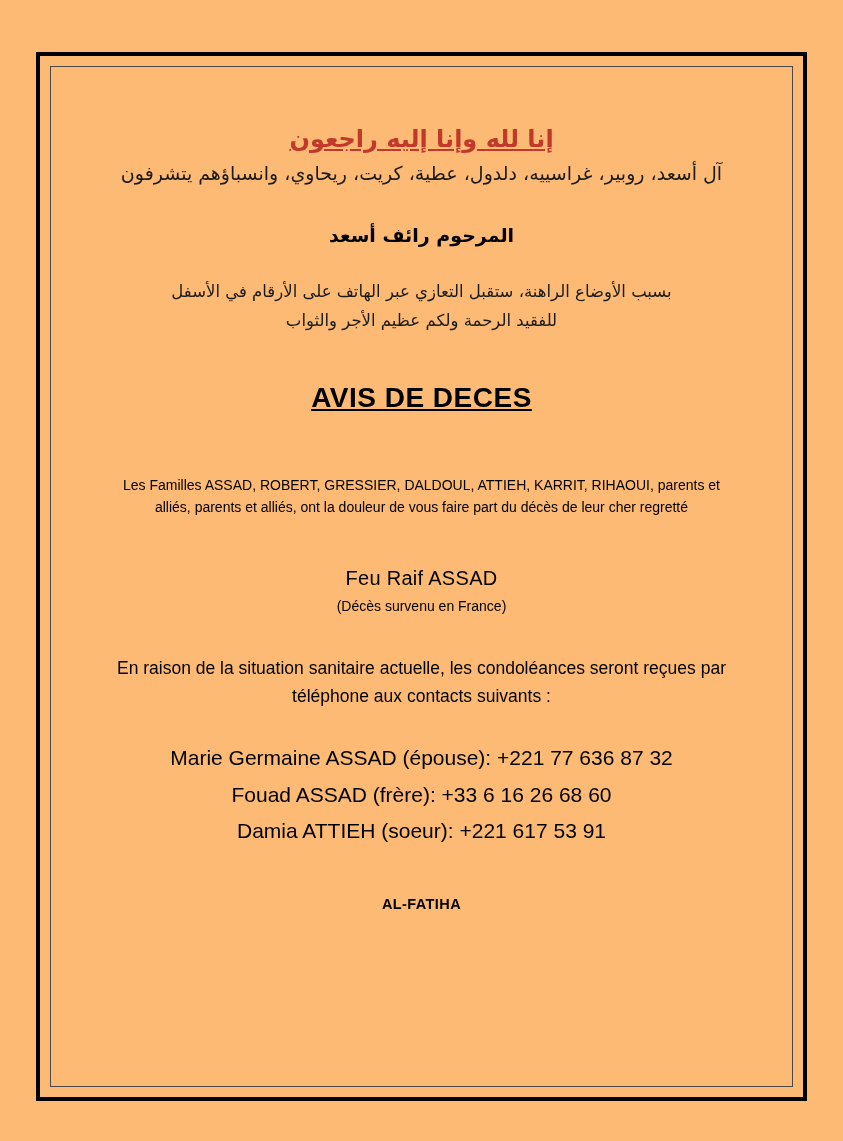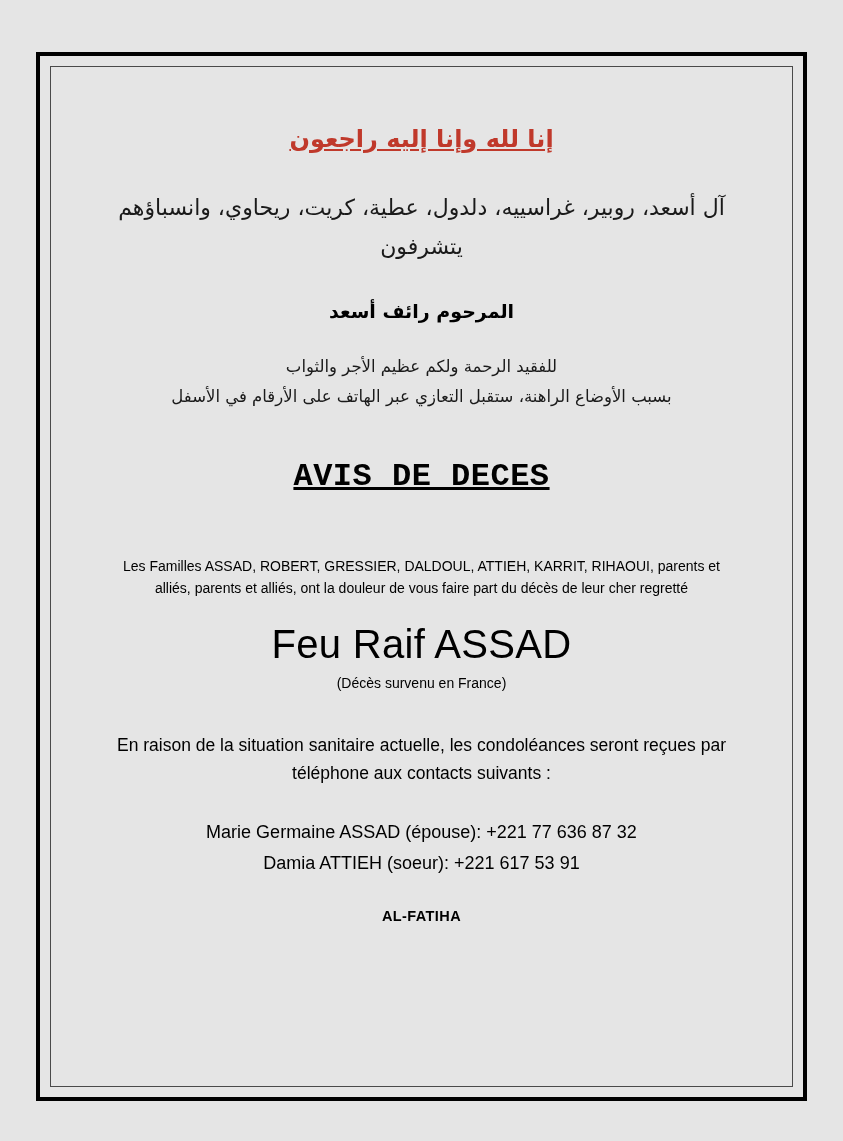--- a/index.html
+++ b/index.html
@@ -12,21 +12,21 @@
     height: 1141px;
     font-family: "Liberation Sans", sans-serif;
     color: #000000;
     overflow: hidden;
   }
   .page {
     width: 843px;
     height: 1141px;
     box-sizing: border-box;
     padding: 52px 36px 40px 36px;
-    background: #e5e5e5;
+    background: #fdba74;
   }
   .outer-frame {
     box-sizing: border-box;
     width: 100%;
     height: 100%;
     border: 4px solid #000000;
     padding: 10px;
   }
   .inner-frame {
     box-sizing: border-box;
@@ -45,23 +45,22 @@
   }
   .basmala {
     color: #c0392b;
     font-weight: bold;
     font-size: 24px;
     text-decoration: underline;
     margin-top: 28px;
     line-height: 1.5;
   }
   .ar-para {
-    font-size: 22px;
+    font-size: 19px;
     line-height: 1.75;
-    margin-top: 32px;
     color: #1a1a1a;
   }
   .ar-name {
     font-size: 19px;
     font-weight: bold;
     margin-top: 30px;
     line-height: 1.6;
   }
   .ar-para2 {
     font-size: 16.5px;
@@ -69,56 +68,55 @@
     margin-top: 26px;
     color: #1a1a1a;
   }
 
   
   .fr {
     text-align: center;
     direction: ltr;
   }
   .avis-title {
-    font-size: 32px;
+    font-size: 28px;
     font-weight: bold;
     letter-spacing: 0.5px;
     text-decoration: underline;
     margin-top: 46px;
-    font-family: Liberation Mono, monospace;
   }
   .fr-intro {
     font-size: 14px;
     line-height: 1.6;
     margin-top: 60px;
     padding: 0 8px;
   }
   .feu-name {
-    font-size: 40px;
-    margin-top: 22px;
+    font-size: 20px;
+    margin-top: 48px;
     letter-spacing: 0.3px;
   }
   .feu-sub {
     font-size: 14px;
     margin-top: 8px;
   }
   .fr-notice {
     font-size: 17.5px;
     line-height: 1.6;
     margin-top: 40px;
     padding: 0 6px;
   }
   .contacts {
     margin-top: 30px;
-    font-size: 18px;
+    font-size: 21px;
     line-height: 1.75;
   }
   .contacts div { white-space: nowrap; }
   .fatiha {
-    margin-top: 28px;
+    margin-top: 46px;
     font-size: 14.5px;
     font-weight: bold;
     letter-spacing: 0.4px;
   }
 </style>
 </head>
 <body>
 
 <div class="page">
   <div class="outer-frame">
@@ -127,38 +125,39 @@
       <div class="arabic">
         <div class="basmala">إنا لله وإنا إليه راجعون</div>
 
         <div class="ar-para">
           <div>آل أسعد، روبير، غراسييه، دلدول، عطية، كريت، ريحاوي، وانسباؤهم يتشرفون</div>
         </div>
 
         <div class="ar-name">المرحوم رائف أسعد</div>
 
         <div class="ar-para2">
+          <div>بسبب الأوضاع الراهنة، ستقبل التعازي عبر الهاتف على الأرقام في الأسفل</div>
           <div>للفقيد الرحمة ولكم عظيم الأجر والثواب</div>
-          <div>بسبب الأوضاع الراهنة، ستقبل التعازي عبر الهاتف على الأرقام في الأسفل</div>
         </div>
       </div>
 
       <div class="fr">
         <div class="avis-title">AVIS DE DECES</div>
 
         <div class="fr-intro">Les Familles ASSAD, ROBERT, GRESSIER, DALDOUL, ATTIEH, KARRIT, RIHAOUI, parents et alliés, parents et alliés, ont la douleur de vous faire part du décès de leur cher regretté</div>
 
         <div class="feu-name">Feu Raif ASSAD</div>
 
         <div class="feu-sub">(Décès survenu en France)</div>
 
         <div class="fr-notice">En raison de la situation sanitaire actuelle, les condoléances seront reçues par téléphone aux contacts suivants :</div>
 
         <div class="contacts">
           <div>Marie Germaine ASSAD (épouse): +221 77 636 87 32</div>
+          <div>Fouad ASSAD (frère): +33 6 16 26 68 60</div>
           <div>Damia ATTIEH (soeur): +221 617 53 91</div>
         </div>
 
         <div class="fatiha">AL-FATIHA</div>
       </div>
 
     </div>
   </div>
 </div>
 

